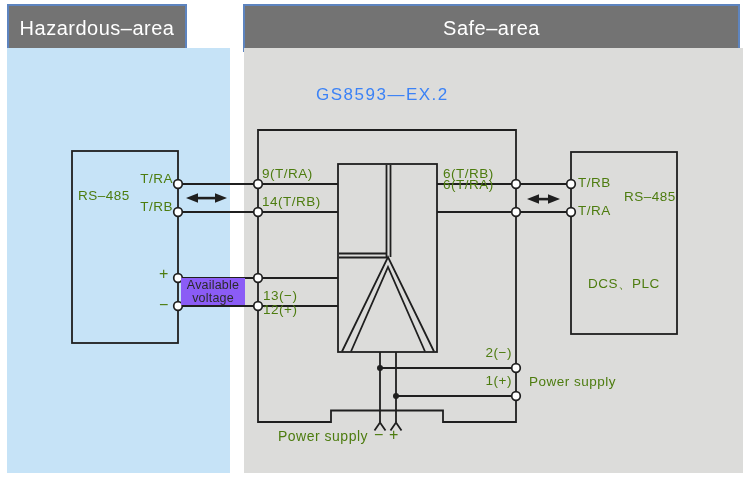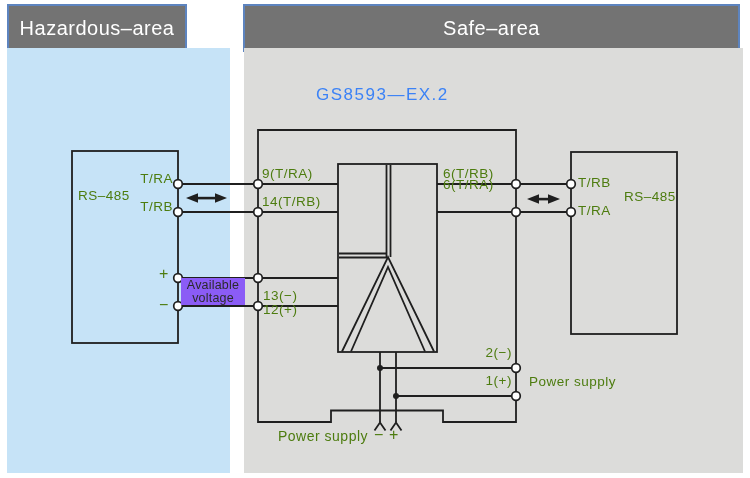--- a/index.html
+++ b/index.html
@@ -165,19 +165,20 @@
   <div class="lbl" style="left:263px; top:261px;margin-top:42px;">12(+)</div>
   <div class="lbl" style="left:263px; top:289px;">13(−)</div>
   <div class="lbl" style="left:443px; top:167px;">6(T/RB)</div>
   <div class="lbl" style="left:443px; top:178px;">6(T/RA)</div>
   <div class="lbl ra" style="left:469px; top:346px; width:43px;">2(−)</div>
   <div class="lbl ra" style="left:469px; top:374px; width:43px;">1(+)</div>
 
   <div class="lbl" style="left:578px; top:176px;">T/RB</div>
   <div class="lbl" style="left:578px; top:204px;">T/RA</div>
   <div class="lbl" style="left:624px; top:190px;">RS–485</div>
+  <div class="lbl" id="dcs-label">DCS、PLC</div>
 
   <div class="lbl" style="left:529px; top:375px;">Power supply</div>
   <div class="lbl" style="left:278px; top:429px; font-size:14px;">Power supply</div>
   <div class="lbl sign" style="left:374px; top:426px;">−</div>
   <div class="lbl sign" style="left:389px; top:426px;">+</div>
 
 </div>
 
 </body></html>

